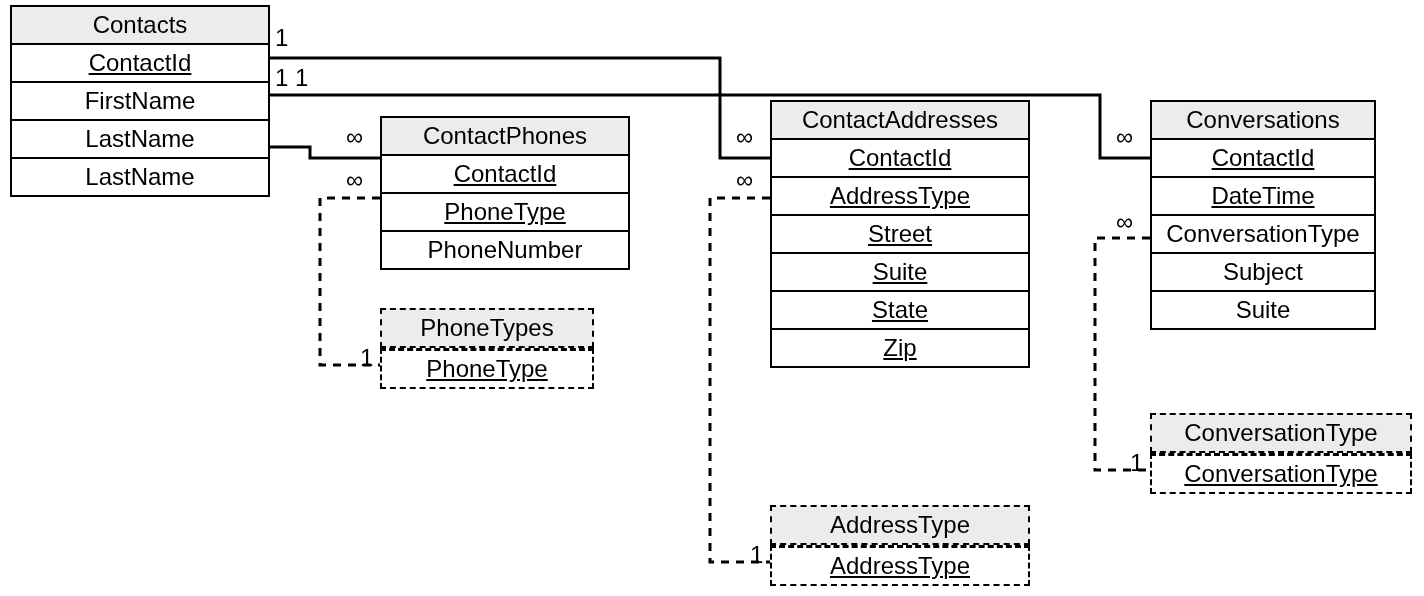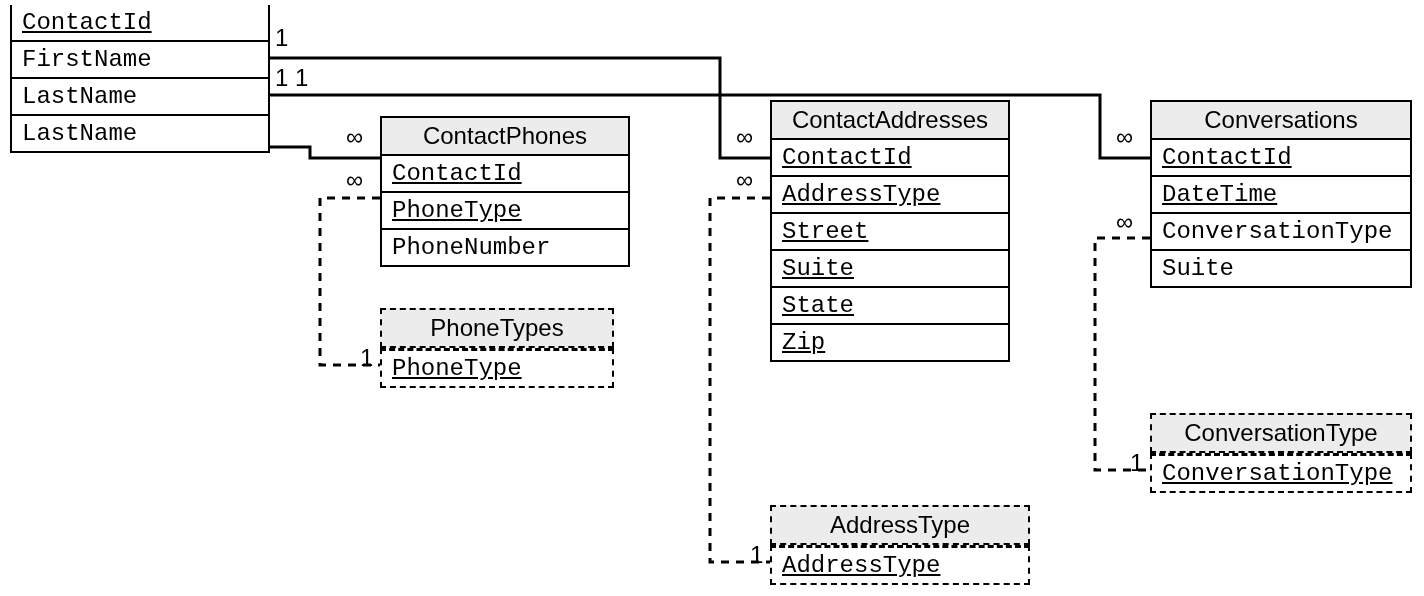--- a/index.html
+++ b/index.html
@@ -30,23 +30,22 @@
     background: #ececec;
     border: 2px solid #000;
     padding: 4px 8px;
     font-weight: normal;
   }
   .entity .field {
     border-left: 2px solid #000;
     border-right: 2px solid #000;
     border-bottom: 2px solid #000;
     padding: 4px 10px;
-    text-align: left;
+    text-align: center;
     background: #fff;
-    font-family: Liberation Mono, monospace;
   }
   .entity .field.u { text-decoration: underline; }
 
   .entity.dashed .title {
     border-style: dashed;
     background: #ececec;
   }
   .entity.dashed .field {
     border-style: dashed;
   }
@@ -89,58 +88,60 @@
   <div class="lbl" style="left:346px; top:168px;">∞</div>
   <div class="lbl" style="left:360px; top:346px;">1</div>
 
   <div class="lbl" style="left:736px; top:168px;">∞</div>
   <div class="lbl" style="left:750px; top:543px;">1</div>
 
   <div class="lbl" style="left:1116px; top:210px;">∞</div>
   <div class="lbl" style="left:1130px; top:451px;">1</div>
 
   <div class="entity" style="left:10px; top:5px; width:260px;">
+    <div class="title">Contacts</div>
     <div class="field u">ContactId</div>
     <div class="field">FirstName</div>
     <div class="field">LastName</div>
     <div class="field">LastName</div>
   </div>
 
   <div class="entity" style="left:380px; top:116px; width:250px;">
     <div class="title">ContactPhones</div>
     <div class="field u">ContactId</div>
     <div class="field u">PhoneType</div>
     <div class="field">PhoneNumber</div>
   </div>
 
-  <div class="entity dashed" style="left:380px; top:308px; width:234px;">
+  <div class="entity dashed" style="left:380px; top:308px; width:214px;">
     <div class="title">PhoneTypes</div>
     <div class="field u">PhoneType</div>
   </div>
 
-  <div class="entity" style="left:770px; top:100px; width:240px;">
+  <div class="entity" style="left:770px; top:100px; width:260px;">
     <div class="title">ContactAddresses</div>
     <div class="field u">ContactId</div>
     <div class="field u">AddressType</div>
     <div class="field u">Street</div>
     <div class="field u">Suite</div>
     <div class="field u">State</div>
     <div class="field u">Zip</div>
   </div>
 
   <div class="entity dashed" style="left:770px; top:505px; width:260px;">
     <div class="title">AddressType</div>
     <div class="field u">AddressType</div>
   </div>
 
-  <div class="entity" style="left:1150px; top:100px; width:262px;">
+  <div class="entity" style="left:1150px; top:100px; width:226px;">
     <div class="title">Conversations</div>
     <div class="field u">ContactId</div>
     <div class="field u">DateTime</div>
     <div class="field">ConversationType</div>
+    <div class="field">Subject</div>
     <div class="field">Suite</div>
   </div>
 
   <div class="entity dashed" style="left:1150px; top:413px; width:262px;">
     <div class="title">ConversationType</div>
     <div class="field u">ConversationType</div>
   </div>
 
 </div>
 

